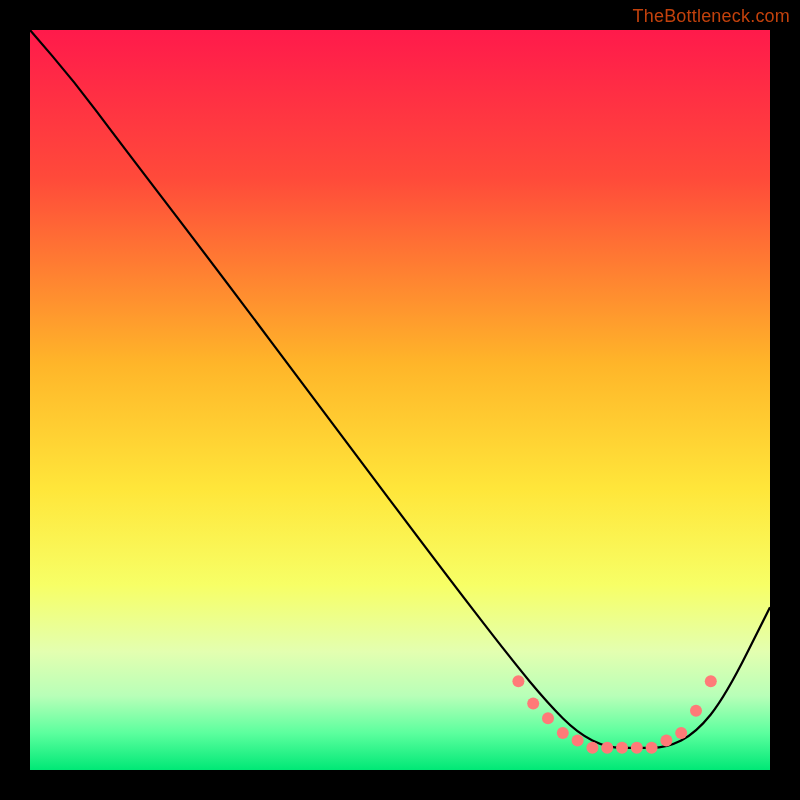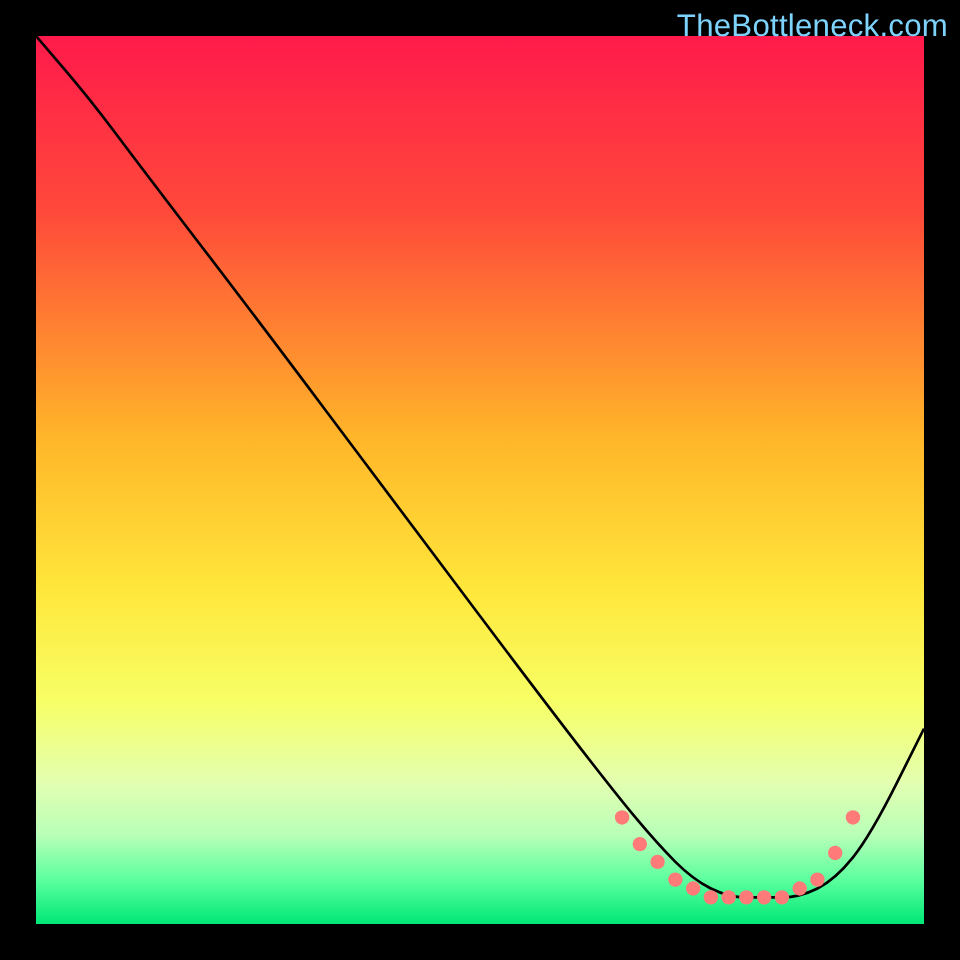--- a/index.html
+++ b/index.html
@@ -22,22 +22,22 @@
     left: 30px;
     top: 30px;
     width: 740px;
     height: 740px;
     overflow: hidden;
   }
   .attribution {
     position: absolute;
     top: 6px;
     right: 10px;
-    color: #7dd3fc;
-    font-size: 26px;
+    color: #c2410c;
+    font-size: 18px;
     font-weight: 500;
     letter-spacing: 0.2px;
     z-index: 5;
   }
   svg { display: block; }
 </style>
 </head>
 <body>
 
 <div class="frame">

